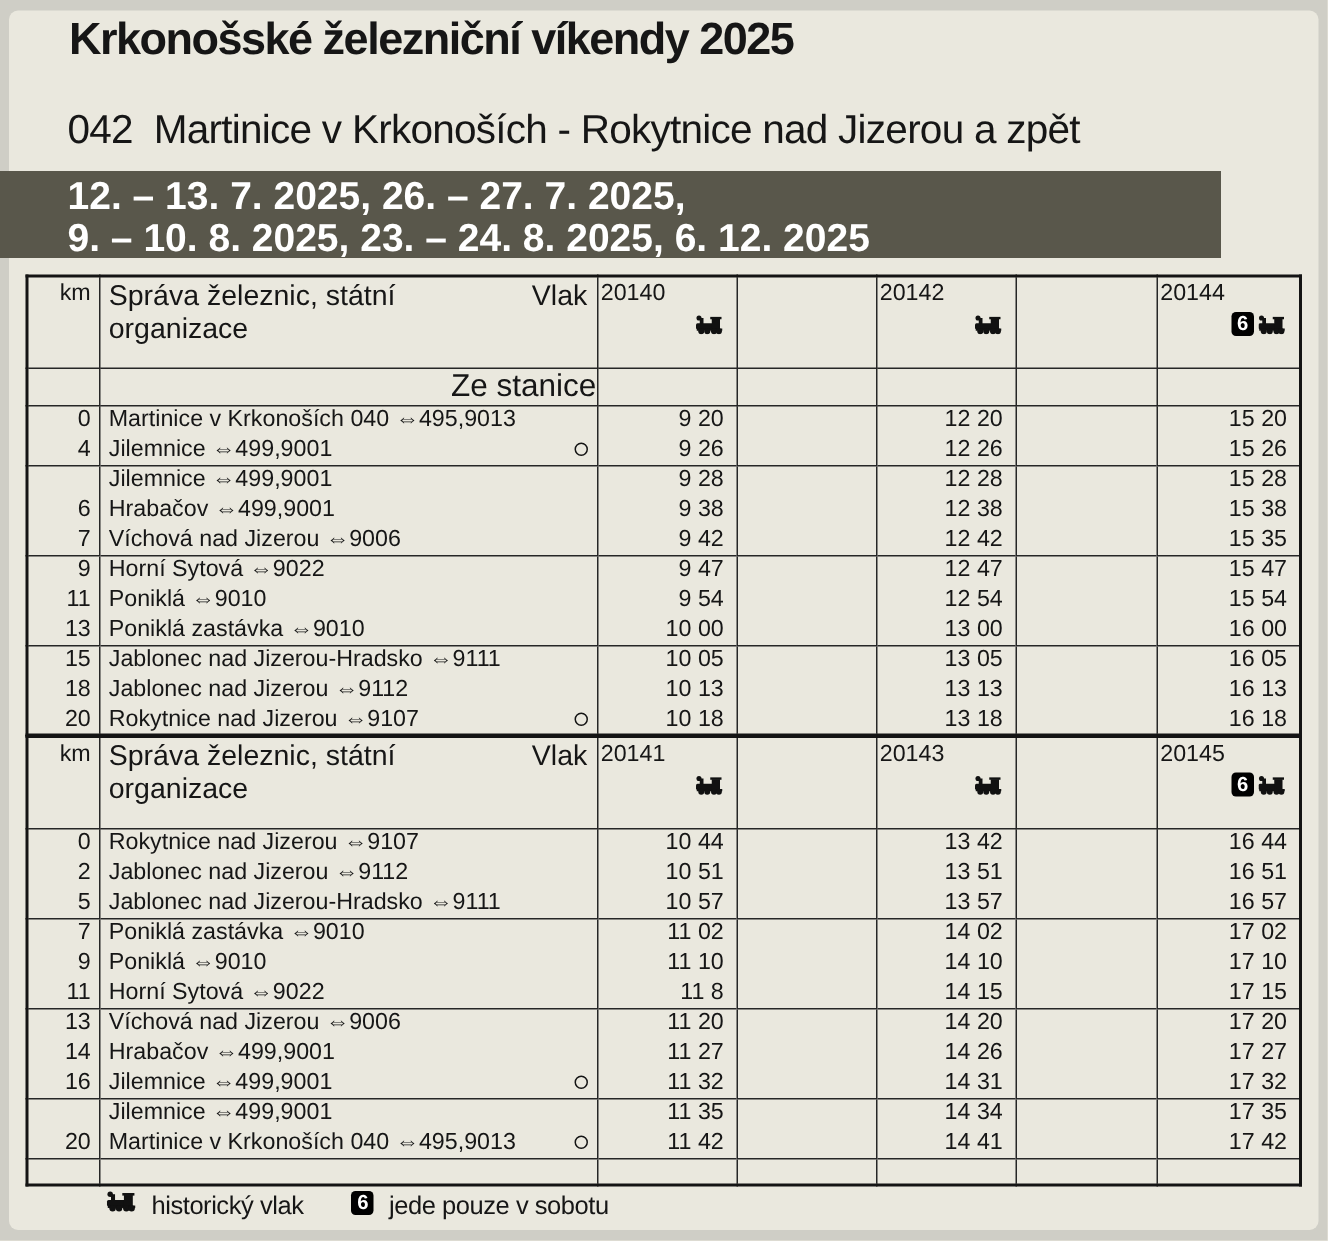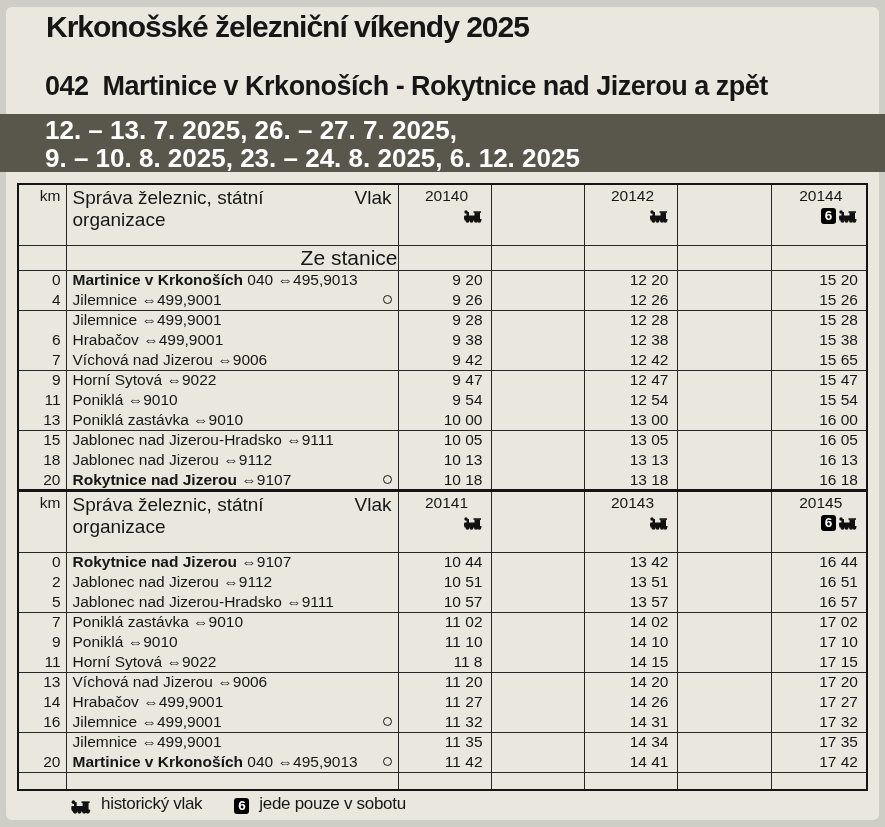--- a/index.html
+++ b/index.html
@@ -3,23 +3,23 @@
 <meta charset="utf-8">
 <style>
   html,body{margin:0;padding:0;}
   body{
     width:885px;height:827px;position:relative;overflow:hidden;
     background:#cfcec6;
     font-family:"Liberation Sans",sans-serif;color:#161616;
   }
   .panel{position:absolute;left:6px;top:7px;width:873px;height:813px;background:#eae8de;border-radius:6px;}
   .title{position:absolute;left:46px;top:10px;font-size:30px;font-weight:bold;letter-spacing:-1px;white-space:pre;}
-  .subtitle{position:absolute;left:45px;top:71px;font-size:27px;font-weight:bold;letter-spacing:-0.5px;white-space:pre;}
+  .subtitle{position:absolute;left:45px;top:71px;font-size:27px;font-weight:normal;letter-spacing:-0.5px;white-space:pre;}
   .banner{
-    position:absolute;left:0;top:114px;width:885px;height:58px;box-sizing:border-box;
+    position:absolute;left:0;top:114px;width:814px;height:58px;box-sizing:border-box;
     color:#fff;font-weight:bold;font-size:26px;line-height:28px;padding:2px 0 0 45px;
   }
   
   table.tt{
     position:absolute;left:17px;width:849px;border-collapse:collapse;table-layout:fixed;
     border:2.5px solid #141414;font-size:15.5px;
   }
   #t0{top:183px;} #t1{top:490px;}
   .tt th,.tt td{
     border-left:1.2px solid #262626;border-right:1.2px solid #262626;
@@ -27,38 +27,38 @@
   }
   .tt thead th{border-bottom:1.2px solid #262626;vertical-align:top;text-align:left;}
   .tt tr.h{height:61px;}
   .tt tr.sub{height:17px;}
   .tt tr.sub td{border-bottom:1.2px solid #262626;}
   .tt tbody tr{height:20px;}
   .tt tbody tr.er{height:18px;}
   .tt tbody tr.gs td{border-top:1.8px solid #262626;}
   .tt th.km{ text-align:right;padding:2px 5px 0 0;font-size:15.5px;}
   .oprow{display:flex;justify-content:space-between;padding:2px 6px 0 6px;font-size:19px;}
-  .tno{text-align:center;padding:2px 8px 0 12px;font-size:15.5px;}
+  .tno{text-align:left;padding:2px 8px 0 2px;font-size:15.5px;}
   .tic{display:flex;justify-content:flex-end;align-items:center;gap:3px;padding:3px 9px 0 0;height:16px;}
   .zest{text-align:right;padding-right:6px;font-size:21px;}
   td.km{text-align:right;padding-right:5px;}
   td.st{padding-left:6px;position:relative;white-space:pre;}
-  td.st .b{font-weight:bold;}
+  td.st .b{font-weight:normal;}
   td.tm{text-align:right;padding-right:8px;}
   .circ{
     position:absolute;right:6px;top:5px;width:7px;height:7px;
     border:1.7px solid #141414;border-radius:50%;
   }
   .satbox{
     display:inline-block;min-width:13px;height:16px;background:#000;color:#fff;
     font-weight:bold;font-size:13.5px;line-height:16px;text-align:center;
     border-radius:3px;padding:0 1px;
   }
   .legend{
-    position:absolute;left:71px;top:794px;display:flex;align-items:flex-end;
+    position:absolute;left:71px;top:794px;display:flex;align-items:flex-start;
     font-size:17px;letter-spacing:-0.3px;
   }
   .legend .lbl{margin-left:10px;}
   .legend .satbox{margin-left:32px;}
   .loco{display:inline-block;}
 </style>
 </head>
 <body style="background: rgb(207, 206, 198);">
 
 <div class="panel" style="background: rgb(234, 232, 222);"></div>
@@ -204,21 +204,21 @@
         <td class="sp"></td>
         <td class="tm">15 38</td>
       </tr>
       <tr>
         <td class="km">7</td>
         <td class="st"><span class="nm">Víchová nad Jizerou</span><span class="dt"> ⇔9006</span></td>
         <td class="tm">9 42</td>
         <td class="sp"></td>
         <td class="tm">12 42</td>
         <td class="sp"></td>
-        <td class="tm">15 65</td>
+        <td class="tm">15 35</td>
       </tr>
       <tr class="gs">
         <td class="km">9</td>
         <td class="st"><span class="nm">Horní Sytová</span><span class="dt"> ⇔9022</span></td>
         <td class="tm">9 47</td>
         <td class="sp"></td>
         <td class="tm">12 47</td>
         <td class="sp"></td>
         <td class="tm">15 47</td>
       </tr>

